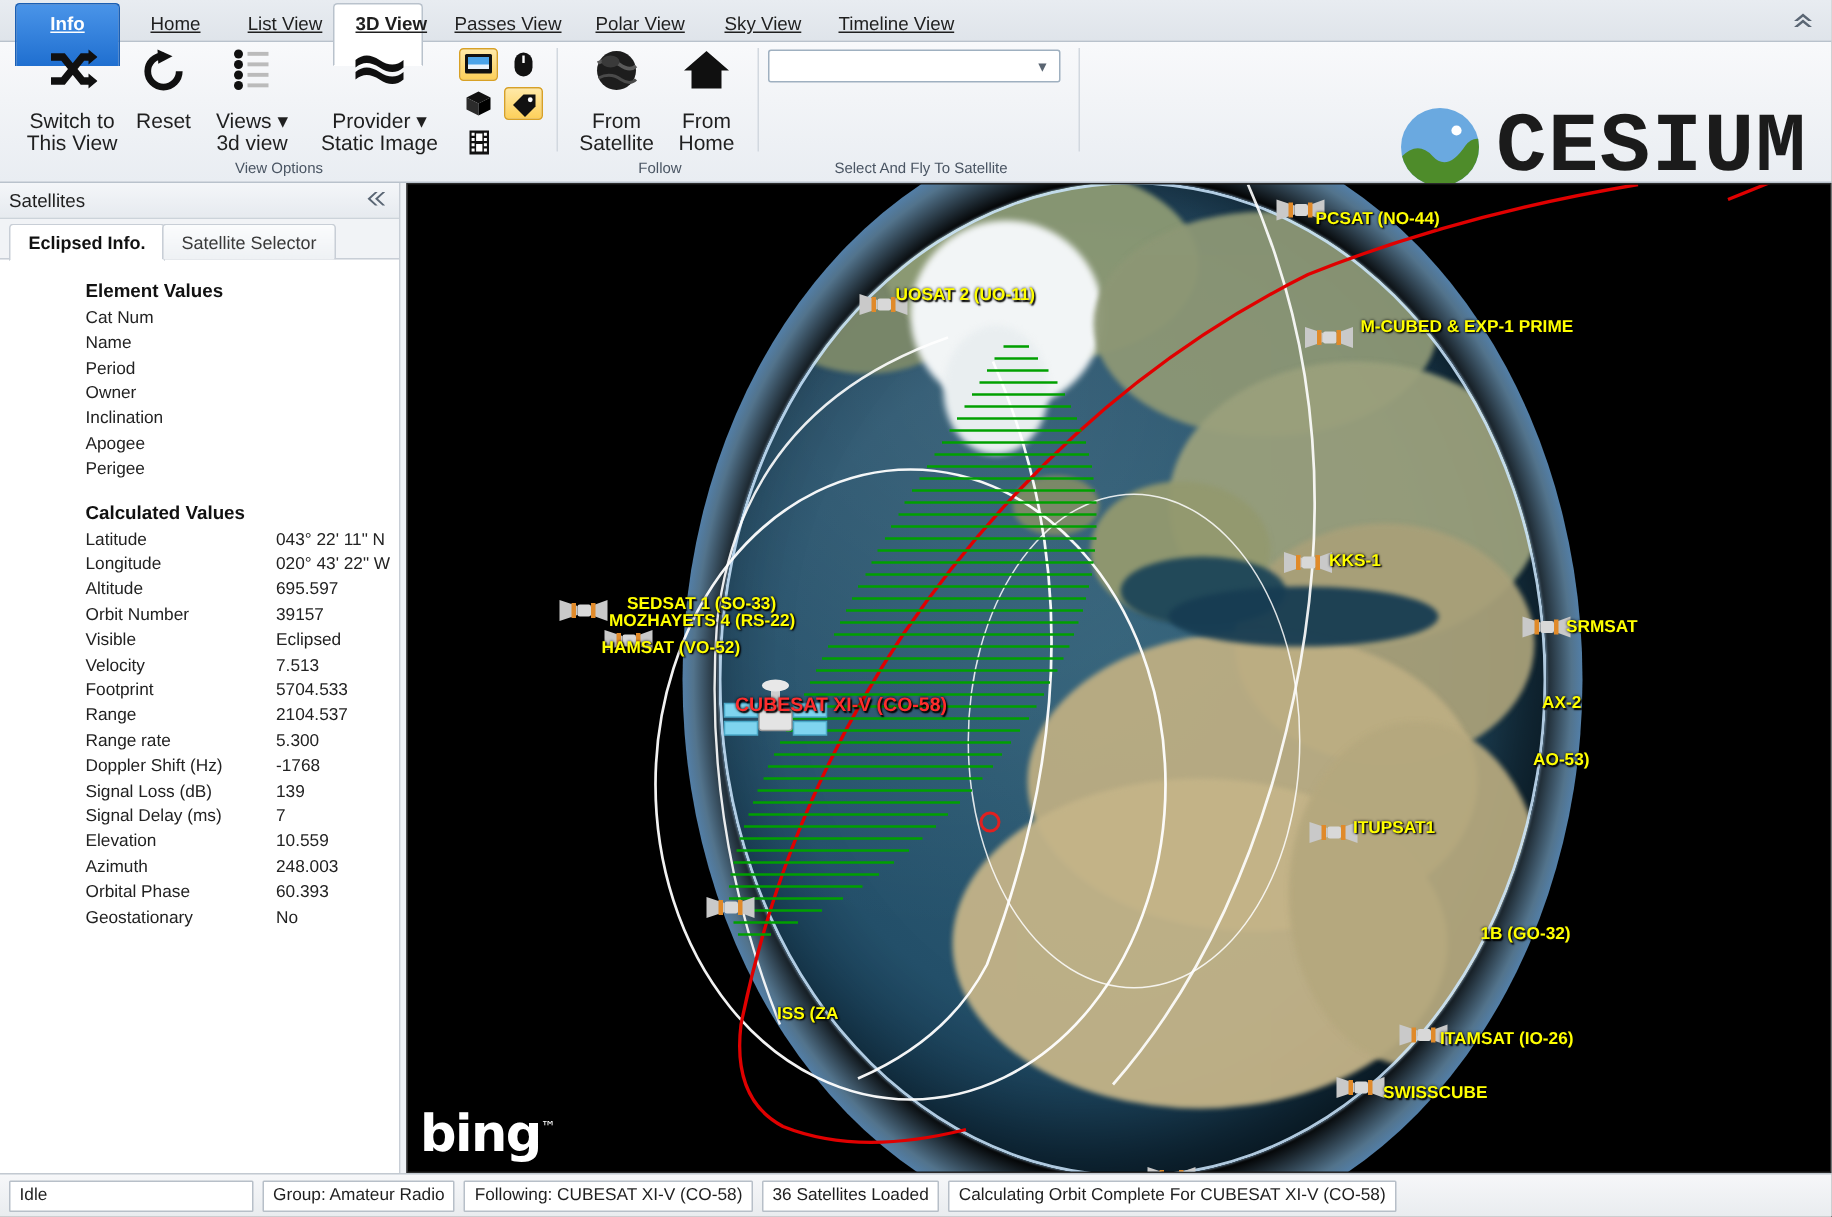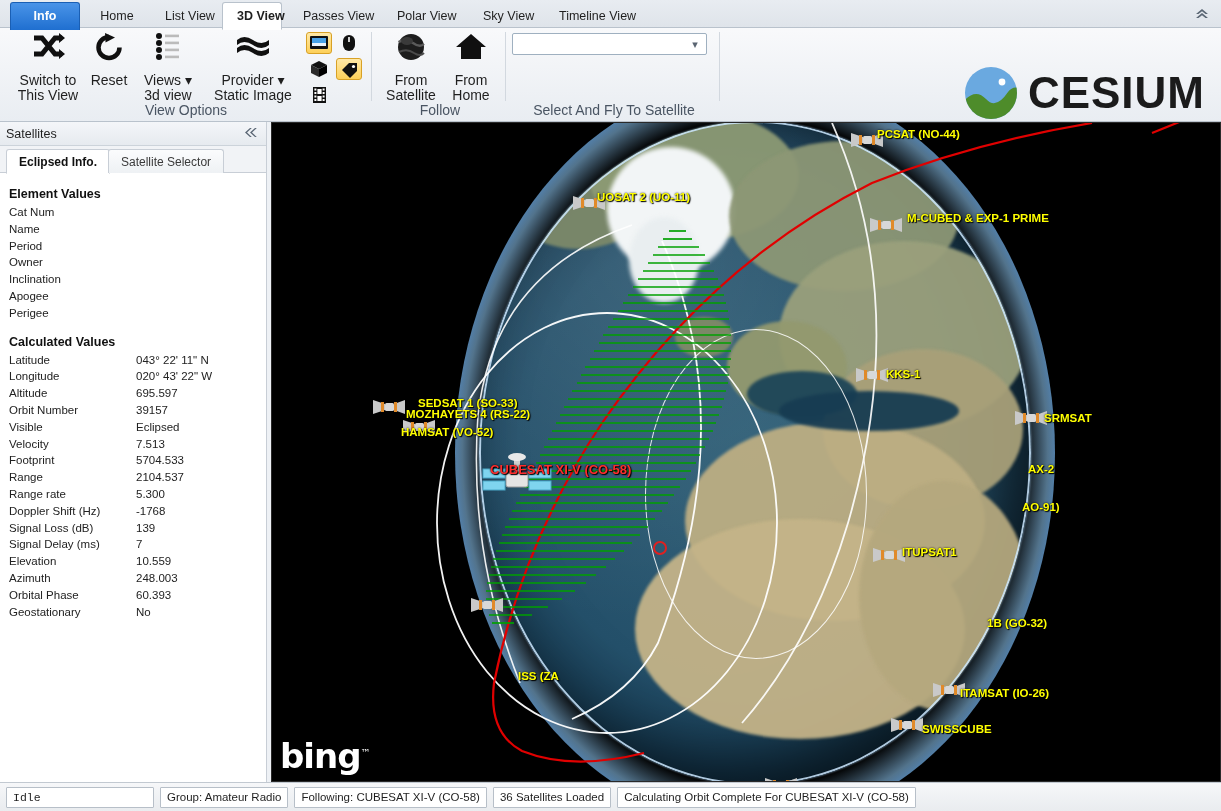--- a/index.html
+++ b/index.html
@@ -16,24 +16,25 @@
     position: absolute; top: 0; left: 0; width: 1221px; height: 122px;
     background: linear-gradient(to bottom, #fdfdfe 0%, #f2f4f7 55%, #e9edf2 100%);
     border-bottom: 1px solid #b9c2cc;
   }
   .tabstrip {
     position: relative; height: 28px;
     background: linear-gradient(to bottom,#e8ecf1,#dfe4ea);
     border-bottom: 1px solid #b9c2cc;
   }
   .tab {
-    position: absolute; top: 2px; height: 28px; line-height: 26px;
+    position: absolute; top: 2px; height: 42px; line-height: 26px;
     padding: 0 14px; font-size: 12.5px; color: #2b2b2b;
     text-align: center; cursor: default; white-space: nowrap;
     border: 1px solid transparent;
+    text-decoration: underline;
   }
   .tab.plain { color:#1f1f1f; }
   .tab.active-blue {
     background: linear-gradient(to bottom,#4a94e8,#1f6fd0);
     color:#ffffff; font-weight:bold;
     border:1px solid #1a5fb4; border-bottom:none;
     border-radius: 3px 3px 0 0;
   }
   .tab.active-white {
     background:#ffffff; color:#1f1f1f; font-weight:bold;
@@ -45,21 +46,21 @@
     display:flex; align-items:center; justify-content:center;
     color:#53606e; font-size:13px;
   }
 
   
   .ribbon-body { position:relative; height:93px; }
   .rgroup { position:absolute; top:0; height:93px; }
   .rgroup .sep { position:absolute; right:0; top:4px; bottom:20px; width:1px; background:#d2d8df; }
   .rgroup-title {
     position:absolute; bottom:3px; left:0; right:0; text-align:center;
-    font-size:14px; color:#4a5563;
+    font-size:10px; color:#4a5563;
   }
   .rbtn {
     position:absolute; top:4px; width:62px; text-align:center;
     font-size:14px; color:#1f1f1f; line-height:13px;
   }
   .rbtn .glyph { display:block; height:40px; line-height:40px; font-size:30px; color:#111; }
   .rbtn .cap { display:block; padding-top:2px; }
 
   .icon-grid { position:absolute; top:30px; }
   .smallicon {
@@ -73,21 +74,21 @@
 
   .combo {
     position:absolute; width:195px; height:22px;
     border:1px solid #9fb0c0; background:#fff; border-radius:2px;
     display:flex; align-items:center; justify-content:flex-end;
   }
   .combo .arrow { width:22px; text-align:center; color:#5a6572; font-size:11px; }
 
   .cesium-logo { position:absolute; right:16px; top:38px; display:flex; align-items:center; }
   .cesium-mark { width:54px; height:54px; margin-right:10px; }
-  .cesium-word { font-size:44px; font-weight:bold; letter-spacing:1px; color:#1b1b1b; font-family:Liberation Sans, sans-serif; }
+  .cesium-word { font-size:56px; font-weight:bold; letter-spacing:1px; color:#1b1b1b; font-family:Liberation Mono, monospace; }
 
   
   .leftpanel {
     position:absolute; left:0; top:122px; width:267px; height:660px;
     background:#ffffff; border-right:1px solid #c8ced6;
   }
   .lp-header {
     height:24px; background: linear-gradient(to bottom,#f4f6f9,#e6eaef);
     border-bottom:1px solid #ccd3da;
     display:flex; align-items:center; padding:0 6px;
@@ -97,21 +98,21 @@
 
   .lp-tabs { position:relative; height:27px; background:#f1f3f6; border-bottom:1px solid #c8ced6; }
   .lptab {
     position:absolute; top:3px; height:24px; line-height:24px; padding:0 12px;
     font-size:12px; border:1px solid #c8ced6; border-bottom:none;
     border-radius:3px 3px 0 0; background:linear-gradient(to bottom,#fbfcfd,#eef1f4);
     color:#3a3a3a; white-space:nowrap;
   }
   .lptab.sel { background:#ffffff; color:#111; font-weight:bold; border-bottom:1px solid #fff; height:25px; }
 
-  .lp-body { padding:10px 0 0 0; }
+  .lp-body { padding:10px 0 0 0;margin-left:48px; }
   .sec-title { font-size:12.5px; font-weight:bold; color:#111; padding:4px 0 3px 9px; }
   .kv { display:flex; font-size:11.5px; color:#222; line-height:16.8px; padding-left:9px; }
   .kv .k { width:127px; }
   .kv .v { flex:1; }
   .sec-gap { height:9px; }
 
   
   .viewport {
     position:absolute; left:271px; top:122px; width:950px; height:660px;
     background:#000; overflow:hidden;
@@ -171,21 +172,21 @@
     position:absolute; left:0; bottom:0; width:1221px; height:29px;
     background: linear-gradient(to bottom,#f6f7f9,#e9ecef);
     border-top:1px solid #c2c9d1;
     display:flex; align-items:center; padding:0 6px; gap:6px;
   }
   .sb {
     height:21px; line-height:19px; border:1px solid #b7bfc8; background:#fff;
     font-size:11.5px; color:#1f1f1f; padding:0 6px; border-radius:1px;
     white-space:nowrap; display:flex; align-items:center;
   }
-  .sb.idle { width:148px;font-family:Liberation Mono, monospace; }
+  .sb.idle { width:163px; }
 </style>
 </head>
 <body>
 
 <div id="app">
 
   <div class="ribbon">
 
     <div class="tabstrip">
       <div class="tab active-blue" style="left:10px;width:70px;">Info</div>
@@ -715,30 +716,30 @@
           <rect x="3" y="18" width="22" height="9" fill="#7fd4ef" stroke="#4aa8c8"></rect>
           <rect x="3" y="30" width="22" height="9" fill="#7fd4ef" stroke="#4aa8c8"></rect>
           <rect x="49" y="18" width="22" height="9" fill="#7fd4ef" stroke="#4aa8c8"></rect>
           <rect x="49" y="30" width="22" height="9" fill="#7fd4ef" stroke="#4aa8c8"></rect>
           <rect x="34" y="6" width="6" height="16" fill="#cfcfcf"></rect>
           <ellipse cx="37" cy="6" rx="9" ry="4" fill="#e8e8e8"></ellipse>
         </g>
       </svg>
     </div>
 
-    <div class="satlabel" style="left:605px; top:5px;">PCSAT (NO-44)</div>
+    <div class="satlabel" style="left:605px; top:17px;">PCSAT (NO-44)</div>
     <div class="satlabel" style="left:325px; top:68px;text-align:center;">UOSAT 2 (UO-11)</div>
     <div class="satlabel" style="left:635px; top:89px;">M-CUBED &amp; EXP-1 PRIME</div>
     <div class="satlabel" style="left:614px; top:245px;">KKS-1</div>
     <div class="satlabel" style="left:772px; top:289px;">SRMSAT</div>
     <div class="satlabel" style="left:106px; top:274px;padding-left:40px;">SEDSAT 1 (SO-33)</div>
     <div class="satlabel" style="left:134px; top:285px;">MOZHAYETS 4 (RS-22)</div>
     <div class="satlabel" style="left:129px; top:303px;">HAMSAT (VO-52)</div>
     <div class="satlabel" style="left:756px; top:340px;">AX-2</div>
-    <div class="satlabel" style="left:750px; top:378px;">AO-91)</div>
+    <div class="satlabel" style="left:750px; top:378px;">AO-53)</div>
     <div class="satlabel sel" style="left:218px; top:339px;">CUBESAT XI-V (CO-58)</div>
     <div class="satlabel" style="left:630px; top:423px;">ITUPSAT1</div>
     <div class="satlabel" style="left:715px; top:494px;">1B (GO-32)</div>
     <div class="satlabel" style="left:246px; top:547px;">ISS (ZA</div>
     <div class="satlabel" style="left:688px; top:564px;">ITAMSAT (IO-26)</div>
     <div class="satlabel" style="left:650px; top:600px;">SWISSCUBE</div>
 
     <div class="bing">
       <span>bing</span><sup>™</sup>
     </div>

